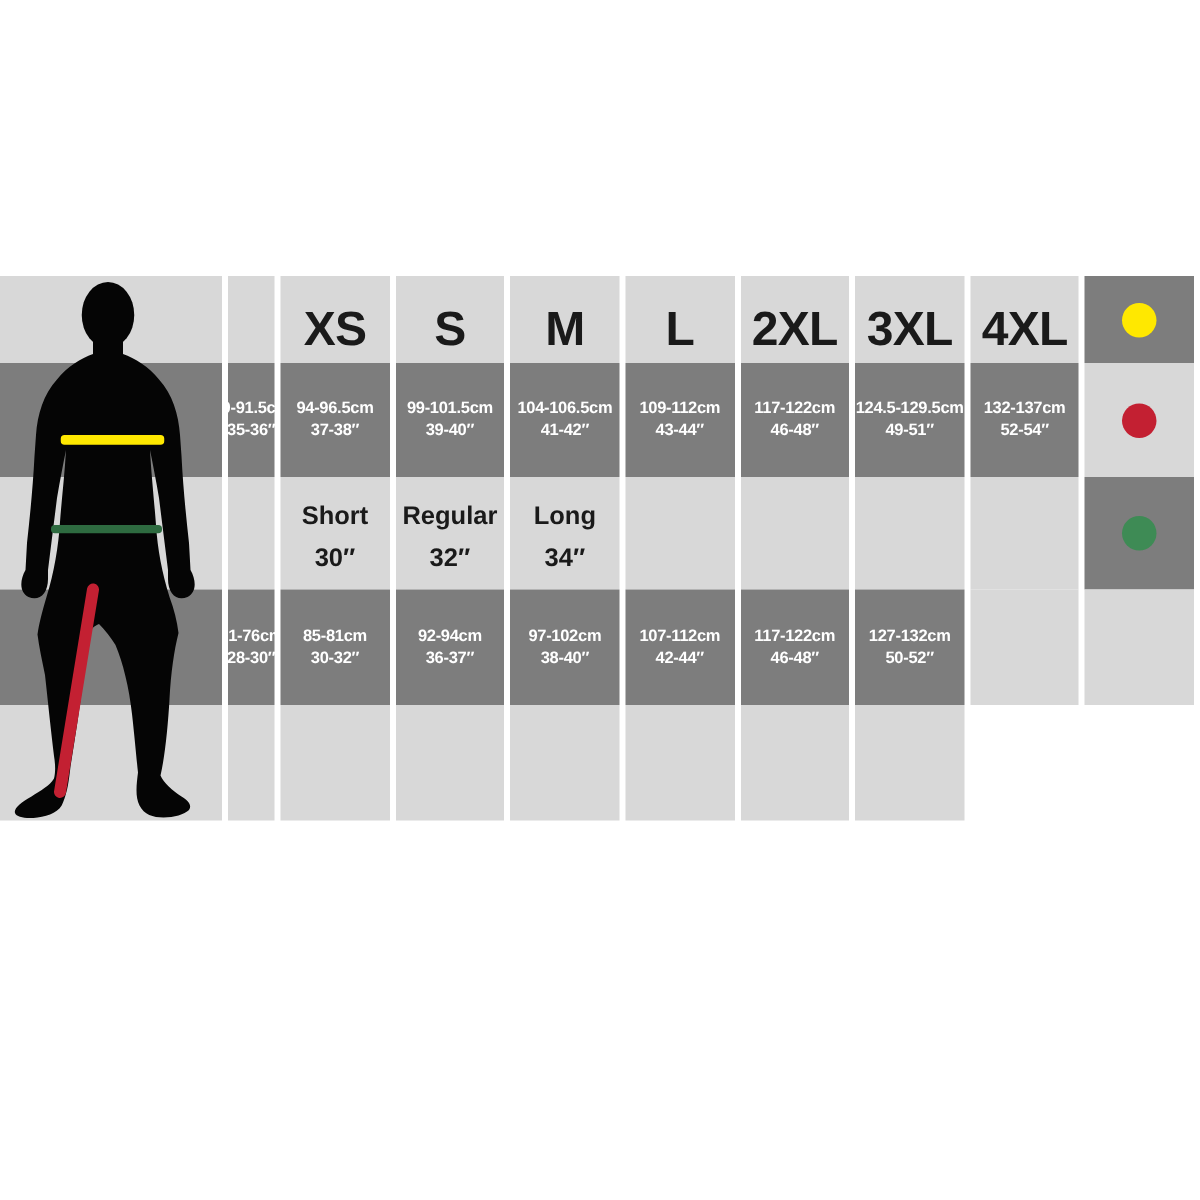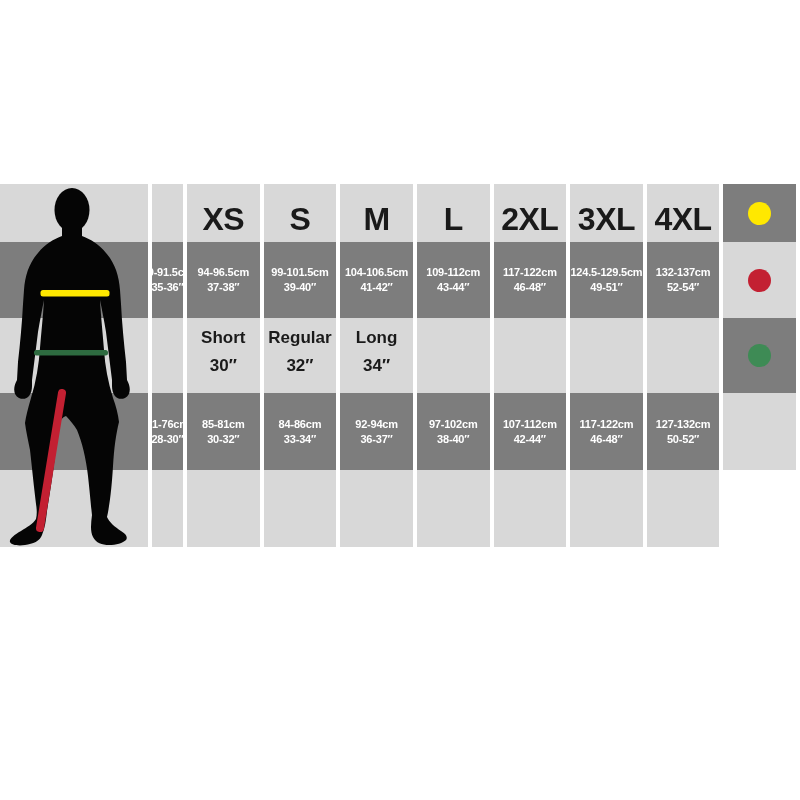--- a/index.html
+++ b/index.html
@@ -68,20 +68,21 @@
     white-space: nowrap;
   }
   .cell-sm span { display: block; }
   .cell-mid {
     font-size: 17px;
     font-weight: 700;
     color: #1a1a1a;
     line-height: 28px;
     padding-bottom: 7px;
     white-space: nowrap;
+    justify-content: flex-end;
   }
   .cell-mid span { display: block; }
 </style>
 </head>
 <body>
 
 <div class="size-table">
 
   <div class="figure-col">
     <div class="band band1 light"></div>
@@ -234,24 +235,20 @@
   </div>
   <div class="cell dark cell-sm">
       <span>51-76cm</span>
       <span>28-30″</span>
     </div>
   <div class="cell dark cell-sm">
       <span>85-81cm</span>
       <span>30-32″</span>
     </div>
   <div class="cell dark cell-sm">
-      <span>84-86cm</span>
-      <span>33-34″</span>
-    </div>
-  <div class="cell dark cell-sm">
       <span>92-94cm</span>
       <span>36-37″</span>
     </div>
   <div class="cell dark cell-sm">
       <span>97-102cm</span>
       <span>38-40″</span>
     </div>
   <div class="cell dark cell-sm">
       <span>107-112cm</span>
       <span>42-44″</span>

